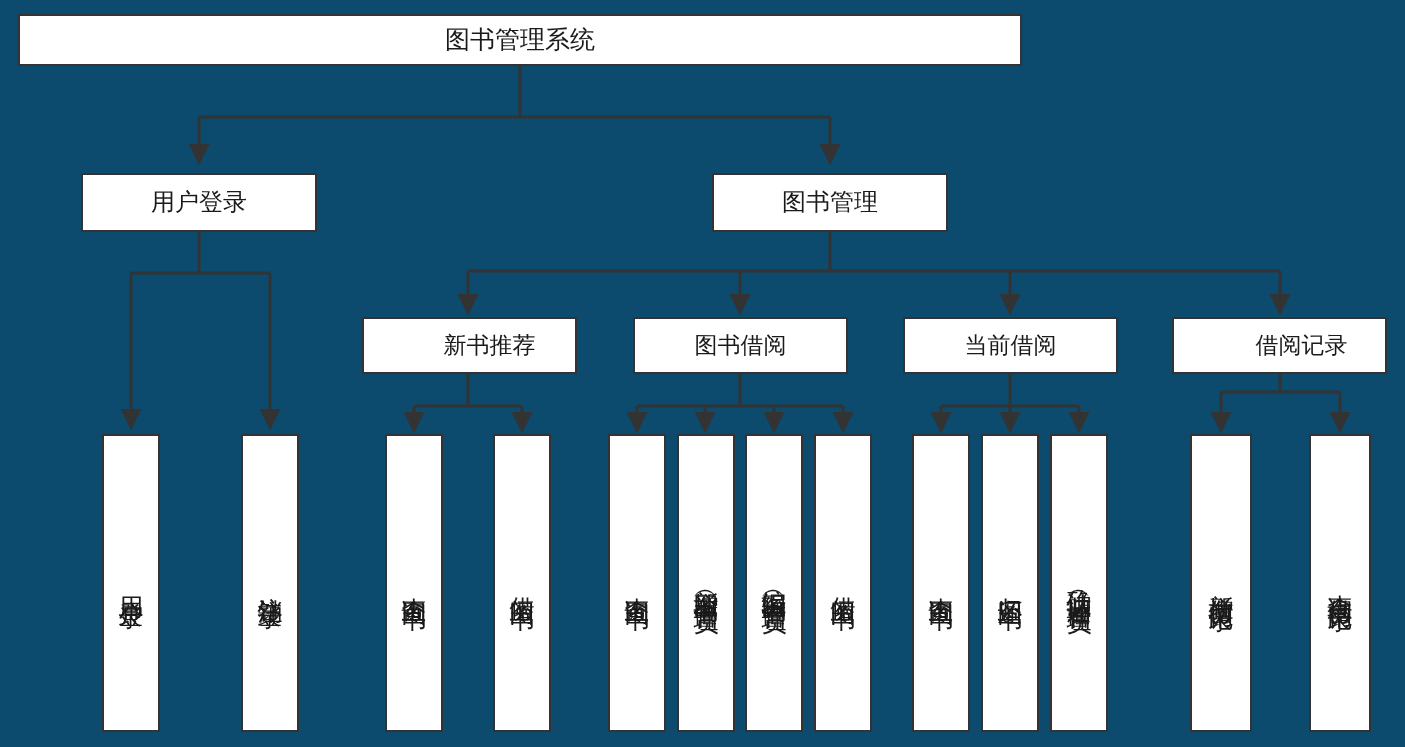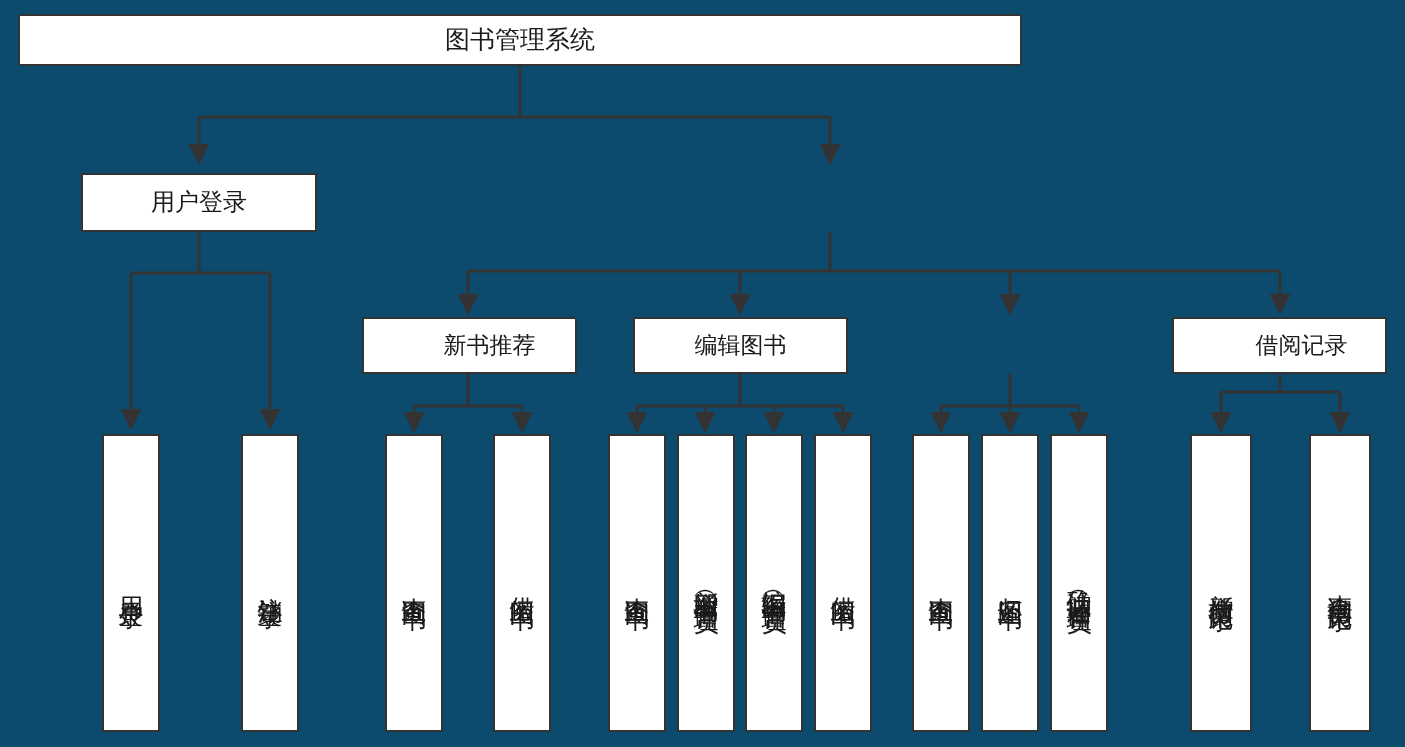--- a/index.html
+++ b/index.html
@@ -124,26 +124,32 @@
     </g>
   </svg>
 
   <div class="node node-root" style="left:18px; top:14px; width:1004px; height:52px;">
     <span class="label">图书管理系统</span>
   </div>
 
   <div class="node node-l1" style="left:81px; top:173px; width:236px; height:59px;">
     <span class="label">用户登录</span>
   </div>
+  <div class="node node-l1" style="left:712px; top:173px; width:236px; height:59px;">
+    <span class="label">图书管理</span>
+  </div>
 
   <div class="node node-l2" style="left:362px; top:317px; width:215px; height:57px;padding-left:40px;">
     <span class="label">新书推荐</span>
   </div>
   <div class="node node-l2" style="left:633px; top:317px; width:215px; height:57px;">
-    <span class="label">编辑图书</span>
+    <span class="label">图书借阅</span>
+  </div>
+  <div class="node node-l2" style="left:903px; top:317px; width:215px; height:57px;">
+    <span class="label">当前借阅</span>
   </div>
   <div class="node node-l2" style="left:1172px; top:317px; width:215px; height:57px;padding-left:44px;">
     <span class="label">借阅记录</span>
   </div>
 
   <div class="node node-leaf" style="left:102px; top:434px; width:58px; height:298px;">
     <span class="label">用户登录</span>
   </div>
   <div class="node node-leaf" style="left:241px; top:434px; width:58px; height:298px;">
     <span class="label">注销登录</span>

